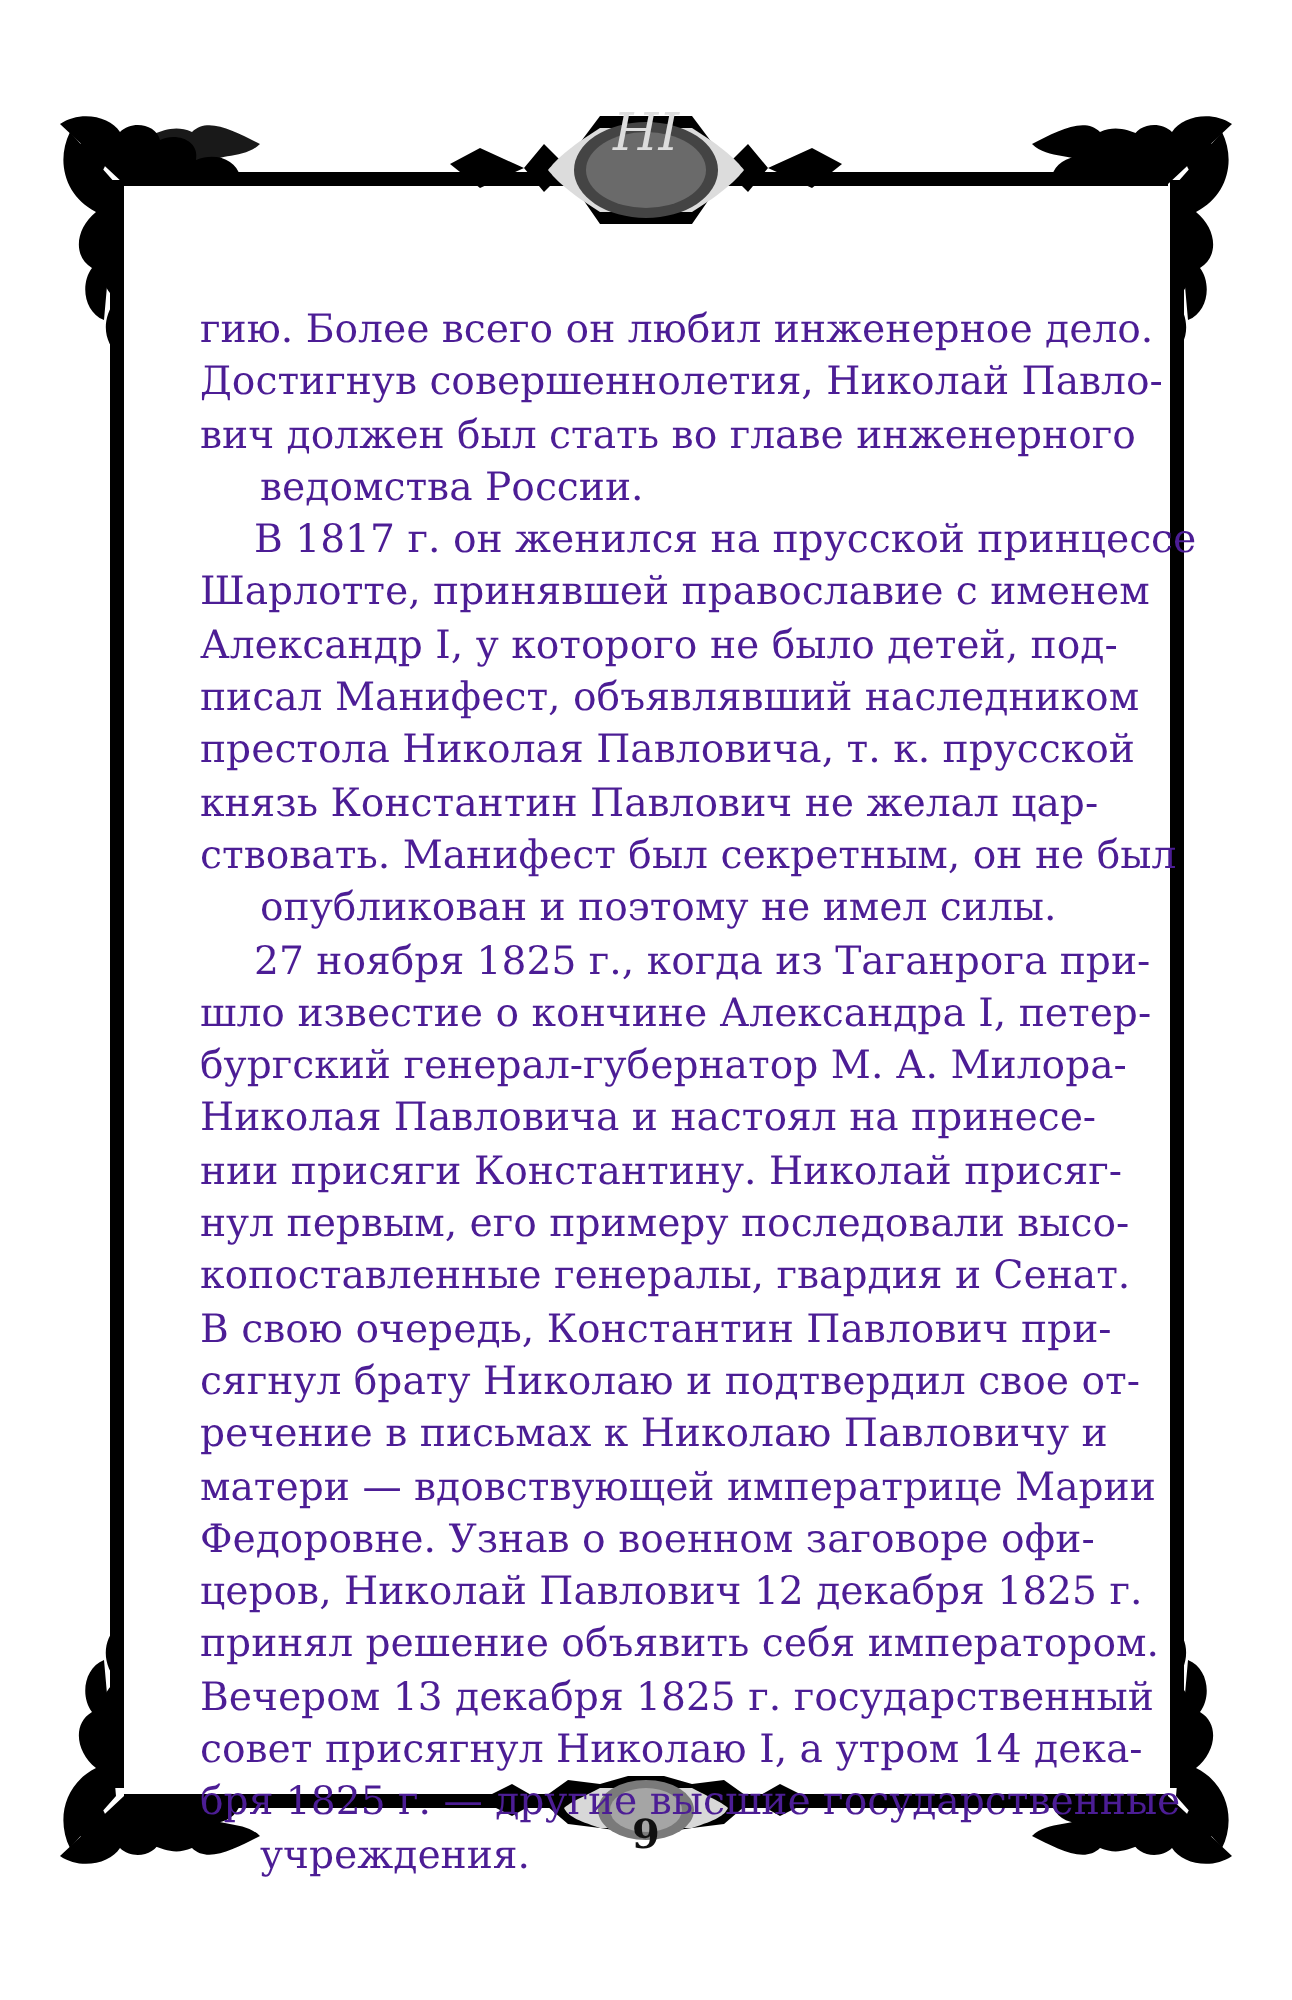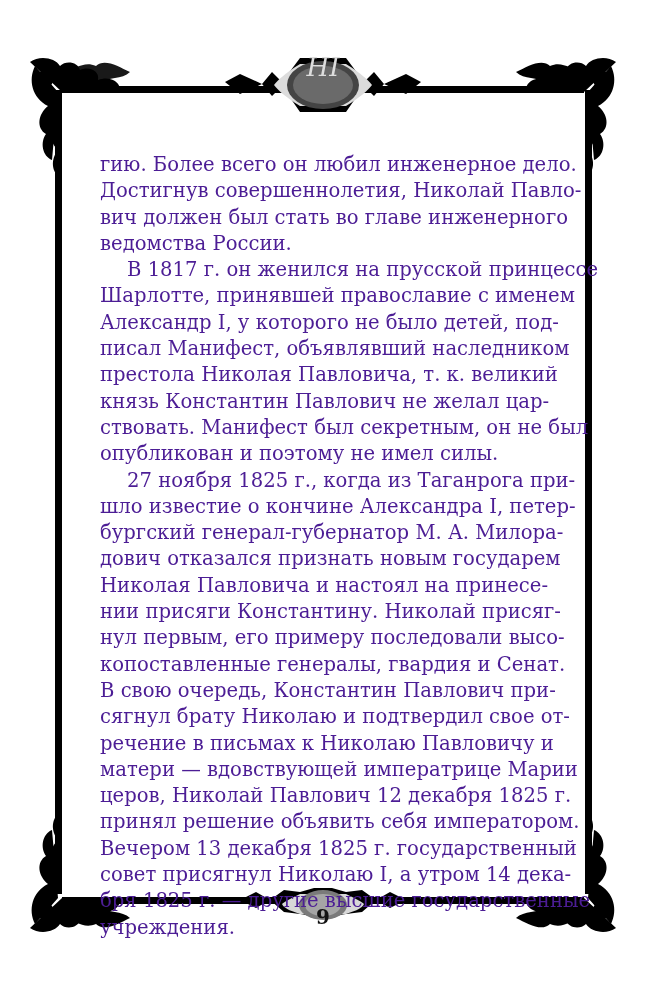--- a/index.html
+++ b/index.html
@@ -6,21 +6,21 @@
   body { width: 646px; height: 1000px; position: relative; overflow: hidden; }
   .page { position: absolute; left: 0; top: 0; width: 646px; height: 1000px; background: #fff; }
   .frame-svg { position: absolute; left: 0; top: 0; width: 646px; height: 1000px; }
   .text-block {
     position: absolute; left: 100px; top: 152px; width: 440px;
     font-family: "DejaVu Serif", "Liberation Serif", serif;
     font-size: 19.6px; line-height: 26.3px; color: #4c1d95;
     text-align: justify; text-align-last: auto;
   }
   .line { display: block; white-space: nowrap; text-align-last: justify; }
-  .line.last { text-align-last: left; }
+  .line.last { text-align-last: left; margin-left: 30px; }
   .line.indent { padding-left: 27px; }
   .page-number {
     position: absolute; left: 293px; top: 905px; width: 60px; text-align: center;
     font-family: "DejaVu Serif", "Liberation Serif", serif; font-size: 20px; font-weight: bold; color: #111;
   }
   .monogram {
     position: absolute; left: 293px; top: 52px; width: 60px; text-align: center;
     font-family: "DejaVu Serif", "Liberation Serif", serif; font-style: italic; font-size: 26px; color: #ddd;
   }
 </style>
@@ -91,36 +91,36 @@
 
   <div class="text-block" id="textBlock">
       <span class="line">гию. Более всего он любил инженерное дело.</span>
       <span class="line">Достигнув совершеннолетия, Николай Павло-</span>
       <span class="line">вич должен был стать во главе инженерного</span>
       <span class="line last">ведомства России.</span>
       <span class="line indent">В 1817 г. он женился на прусской принцессе</span>
       <span class="line">Шарлотте, принявшей православие с именем</span>
       <span class="line">Александр I, у которого не было детей, под-</span>
       <span class="line">писал Манифест, объявлявший наследником</span>
-      <span class="line">престола Николая Павловича, т. к. великий</span>
+      <span class="line">престола Николая Павловича, т. к. прусской</span>
       <span class="line">князь Константин Павлович не желал цар-</span>
       <span class="line">ствовать. Манифест был секретным, он не был</span>
       <span class="line last">опубликован и поэтому не имел силы.</span>
       <span class="line indent">27 ноября 1825 г., когда из Таганрога при-</span>
       <span class="line">шло известие о кончине Александра I, петер-</span>
       <span class="line">бургский генерал-губернатор М. А. Милора-</span>
-      <span class="line">дович отказался признать новым государем</span>
       <span class="line">Николая Павловича и настоял на принесе-</span>
       <span class="line">нии присяги Константину. Николай присяг-</span>
       <span class="line">нул первым, его примеру последовали высо-</span>
       <span class="line">копоставленные генералы, гвардия и Сенат.</span>
       <span class="line">В свою очередь, Константин Павлович при-</span>
       <span class="line">сягнул брату Николаю и подтвердил свое от-</span>
       <span class="line">речение в письмах к Николаю Павловичу и</span>
       <span class="line">матери — вдовствующей императрице Марии</span>
+      <span class="line">Федоровне. Узнав о военном заговоре офи-</span>
       <span class="line">церов, Николай Павлович 12 декабря 1825 г.</span>
       <span class="line">принял решение объявить себя императором.</span>
       <span class="line">Вечером 13 декабря 1825 г. государственный</span>
       <span class="line">совет присягнул Николаю I, а утром 14 дека-</span>
       <span class="line">бря 1825 г. — другие высшие государственные</span>
       <span class="line last">учреждения.</span>
     </div>
 
   <div class="page-number">9</div>
 </div>

